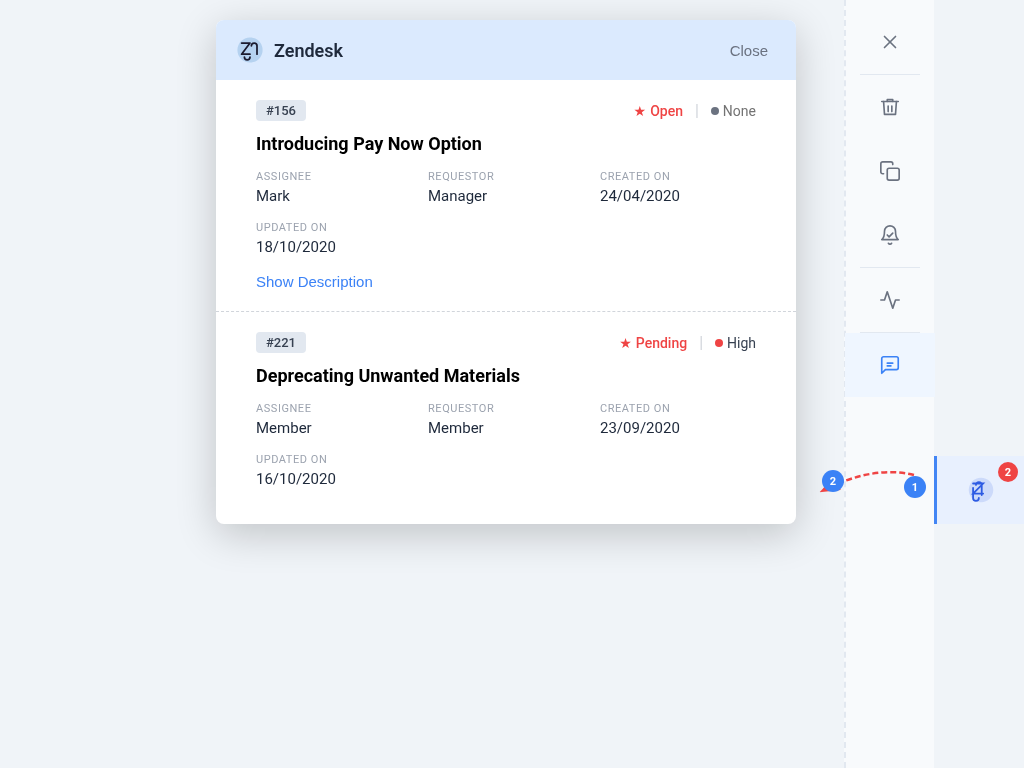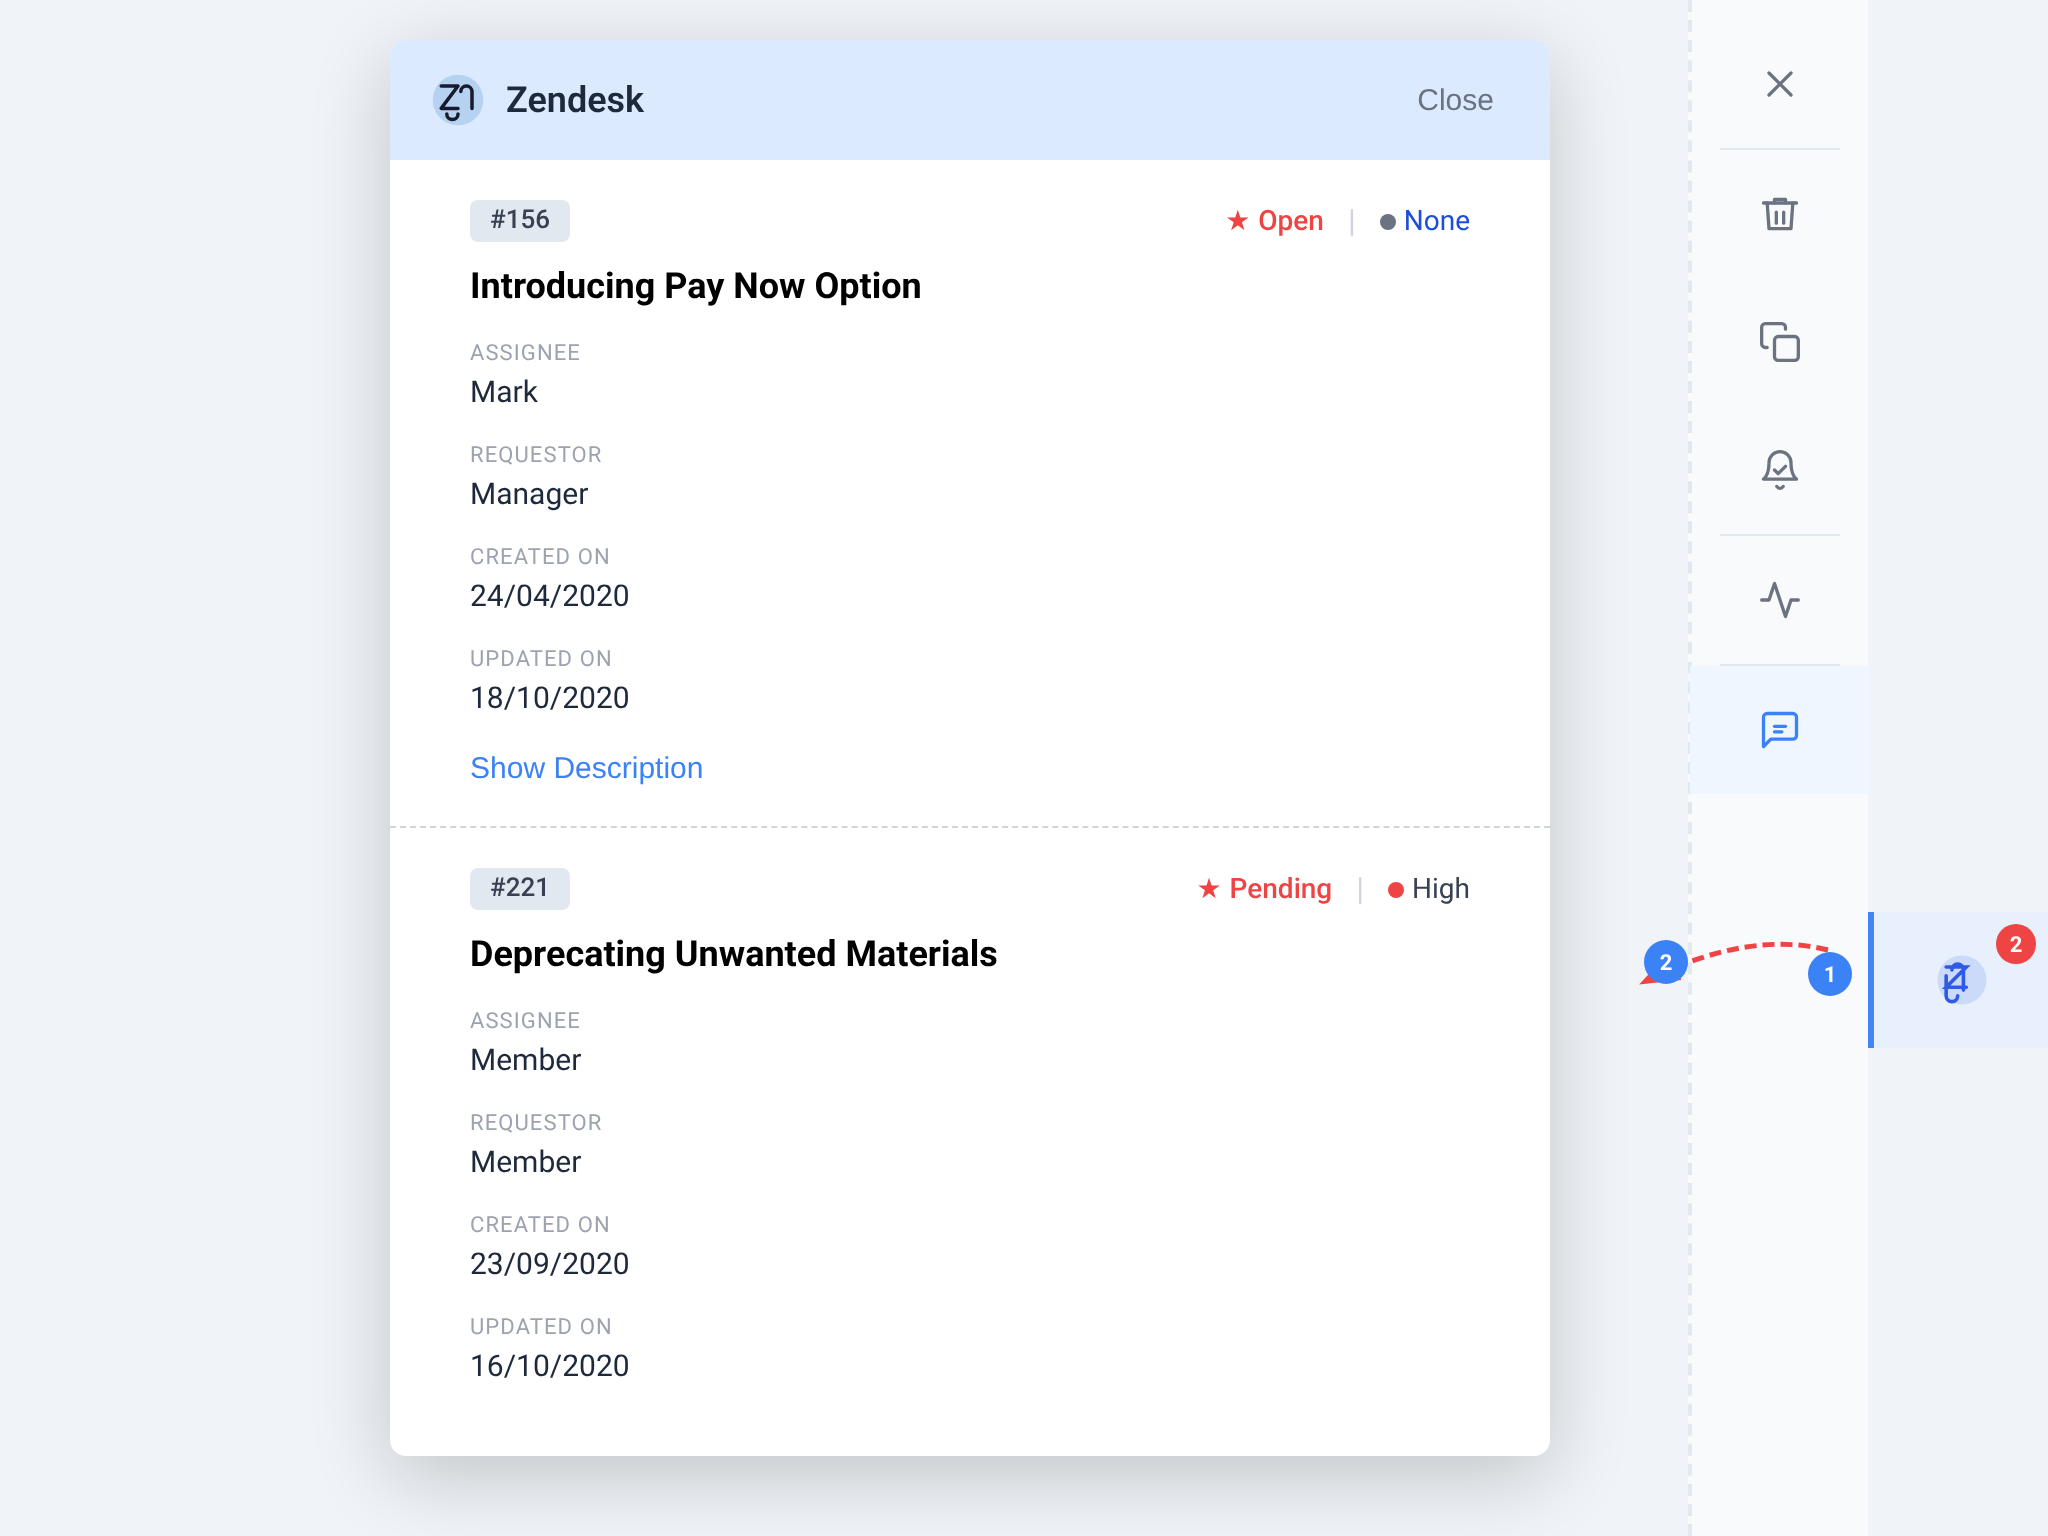--- a/index.html
+++ b/index.html
@@ -89,21 +89,21 @@
       position: absolute;
       top: 460px;
       right: 90px;
       z-index: 99;
       pointer-events: none;
     }
 
     
     .modal-panel {
       position: absolute;
-      left: 195px;
+      left: 216px;
       top: 20px;
       width: 580px;
       background: white;
       border-radius: 8px;
       box-shadow: 0 10px 40px rgba(0,0,0,0.2);
       overflow: hidden;
     }
 
     .modal-header {
       background: #dbeafe;
@@ -169,21 +169,21 @@
       display: flex;
       align-items: center;
       gap: 4px;
     }
 
     .status-divider {
       color: #d1d5db;
     }
 
     .status-none {
-      color: #1d4ed8;
+      color: #737373;
       font-size: 14px;
       display: flex;
       align-items: center;
       gap: 4px;
     }
 
     .dot {
       width: 8px;
       height: 8px;
       border-radius: 50%;
@@ -195,21 +195,21 @@
 
     .ticket-title {
       font-size: 18px;
       font-weight: 700;
       color: #000000;
       margin-bottom: 16px;
     }
 
     .ticket-meta-grid {
       display: grid;
-      grid-template-columns: 1fr;
+      grid-template-columns: 1fr 1fr 1fr;
       gap: 16px;
       margin-bottom: 16px;
     }
 
     .meta-label {
       font-size: 11px;
       color: #9ca3af;
       text-transform: uppercase;
       letter-spacing: 0.05em;
       margin-bottom: 4px;

